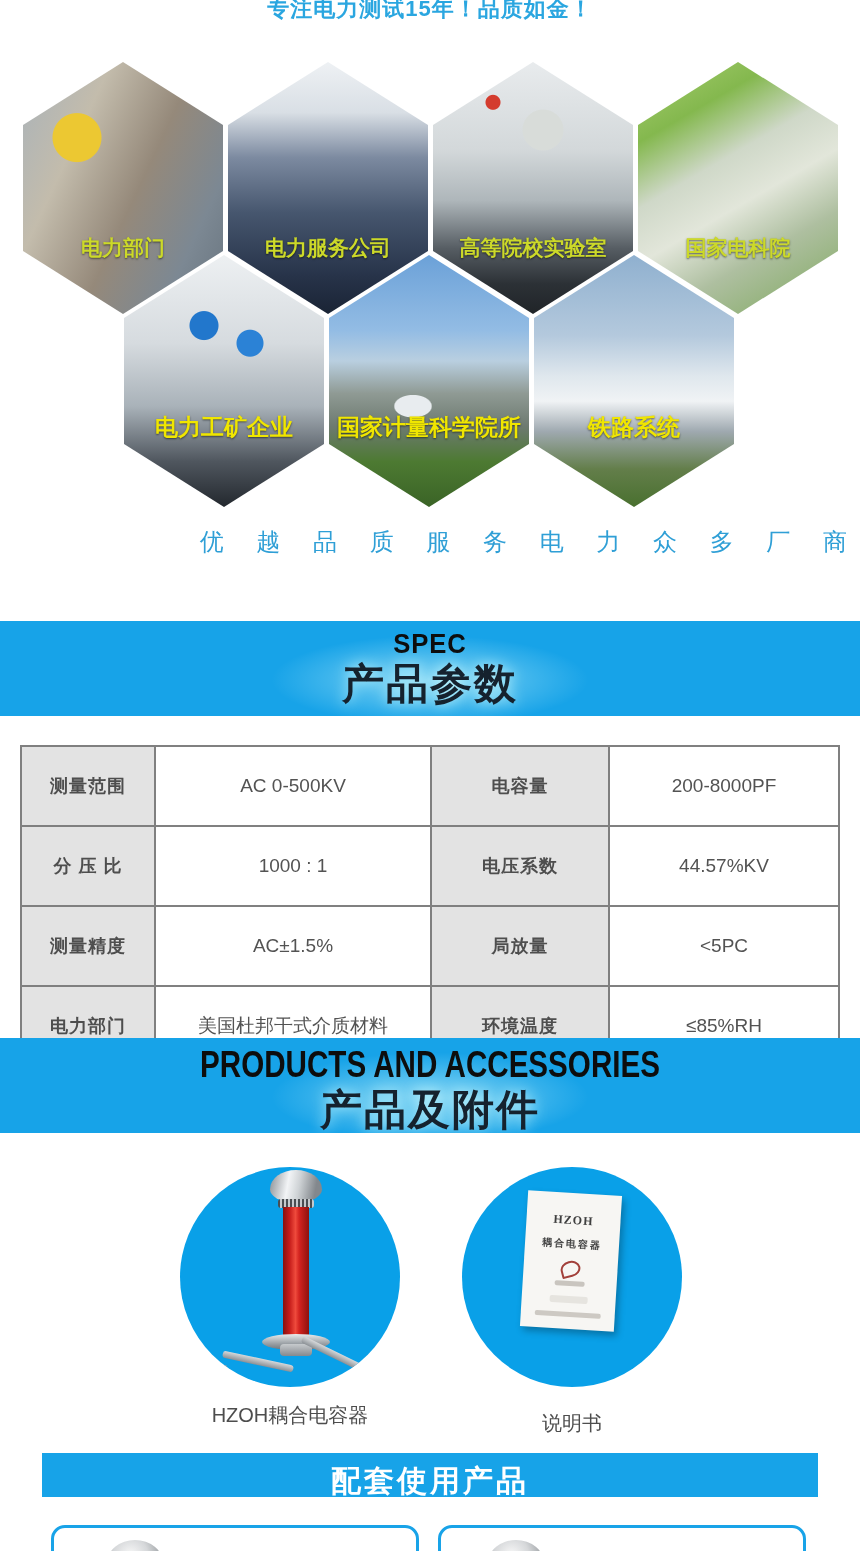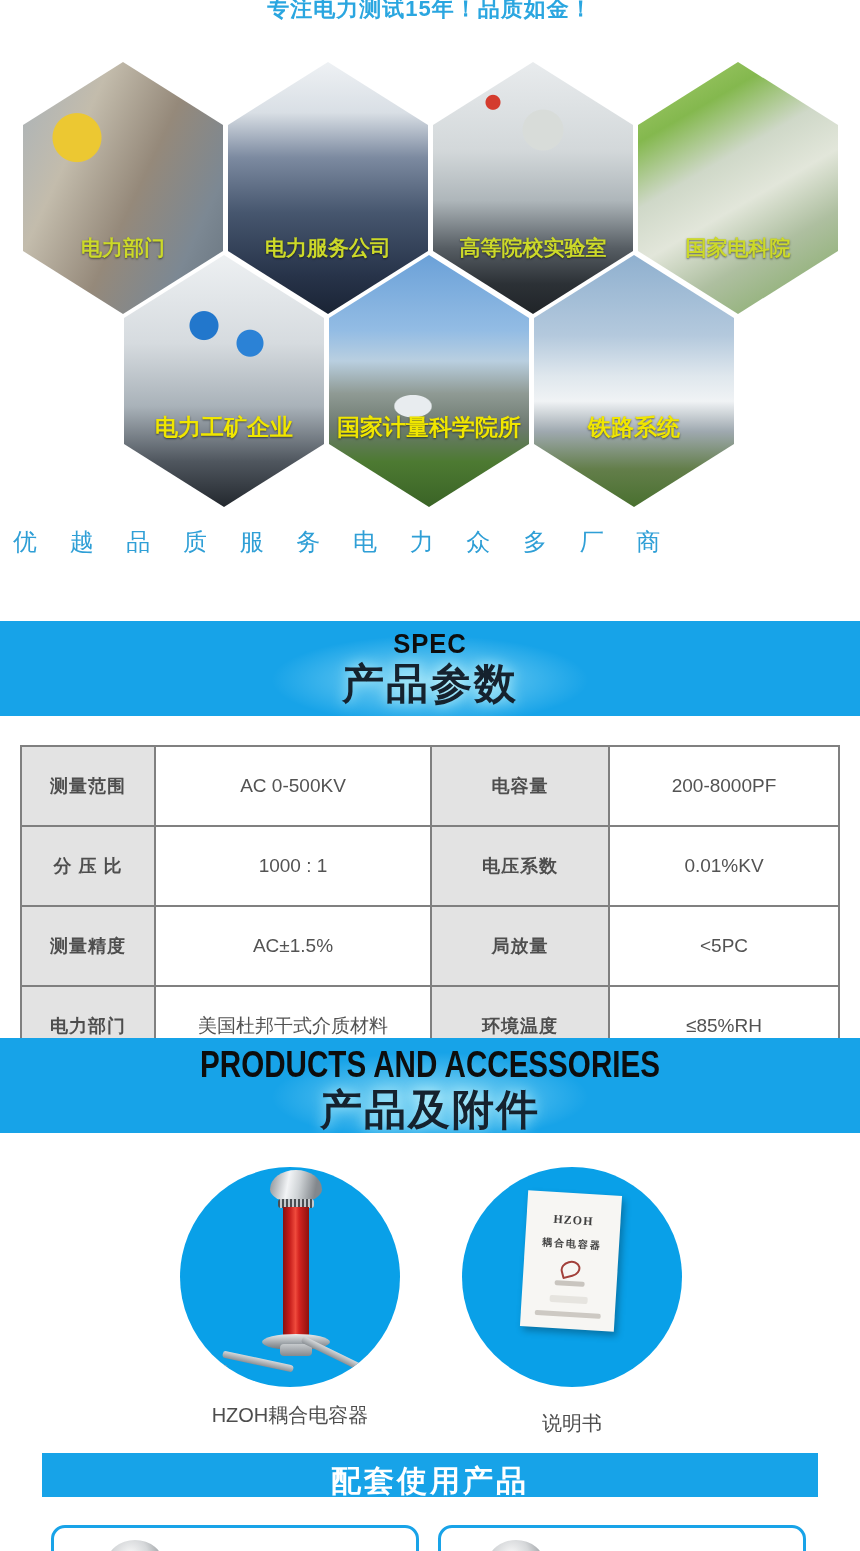--- a/index.html
+++ b/index.html
@@ -41,21 +41,21 @@
   .p7{background:linear-gradient(180deg,#8fb0cf 0%,#b4c9dd 32%,#dfe7ed 48%,#f0f3f5 58%,#9fa9b0 70%,#637e4a 85%,#49702f 100%);}
   .hex-label {
     position:absolute; left:0; right:0; text-align:center; font-weight:bold;
     text-shadow:0 1px 2px rgba(0,0,0,.55);
   }
   .row1 { bottom:52px; font-size:21px; color:#ccd929; }
   .row2 { bottom:64px; font-size:23px; color:#f0e600; }
 
   
   .customers-slogan {
-    position:absolute; top:526px; left:0; right:0; text-align:left;
+    position:absolute; top:526px; left:0; right:0; text-align:right;
     font-size:24px; color:#2f9fd6; letter-spacing:13px; padding-left:13px;
   }
 
   
   .banner {
     position:absolute; left:0; width:860px; height:95px; background:#17a3e8; overflow:hidden;
   }
   .banner::before {
     content:""; position:absolute; left:50%; top:62%; width:320px; height:90px;
     transform:translate(-50%,-50%);
@@ -205,21 +205,21 @@
       <tr>
         <td class="h">测量范围</td>
         <td class="v">AC 0-500KV</td>
         <td class="h">电容量</td>
         <td class="v">200-8000PF</td>
       </tr>
       <tr>
         <td class="h">分 压 比</td>
         <td class="v">1000 : 1</td>
         <td class="h">电压系数</td>
-        <td class="v">0.01%KV</td>
+        <td class="v">44.57%KV</td>
       </tr>
       <tr>
         <td class="h">测量精度</td>
         <td class="v">AC±1.5%</td>
         <td class="h">局放量</td>
         <td class="v">&lt;5PC</td>
       </tr>
       <tr>
         <td class="h">电力部门</td>
         <td class="v">美国杜邦干式介质材料</td>

